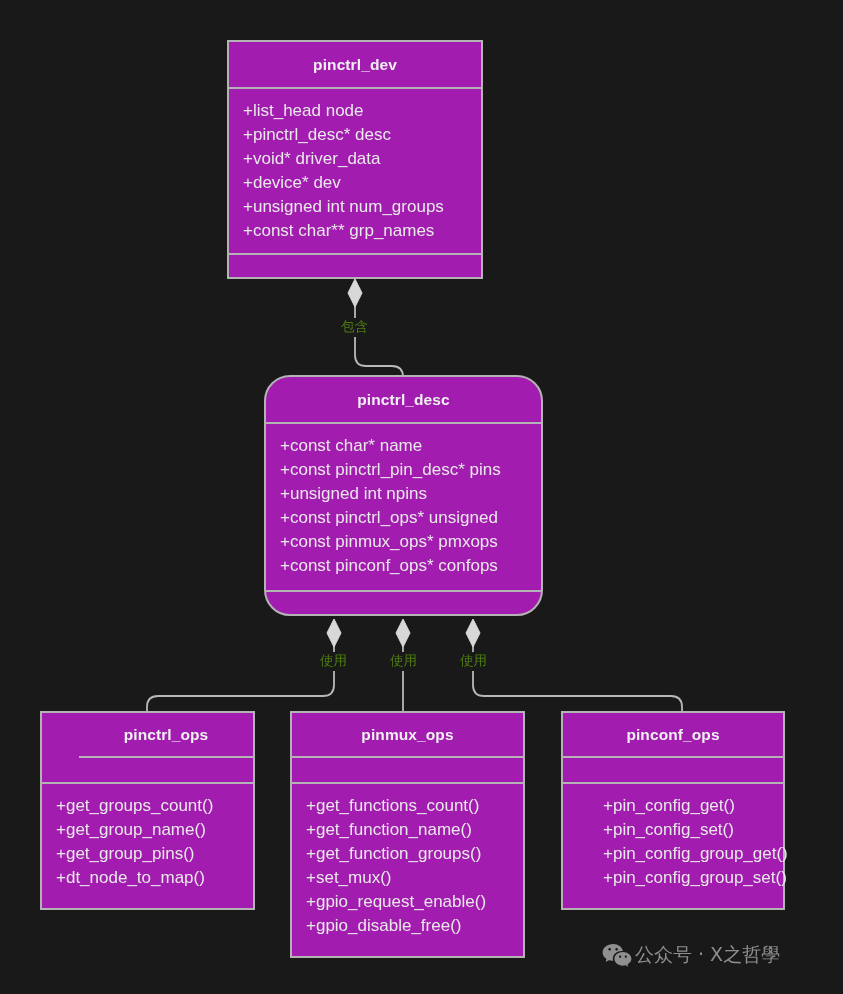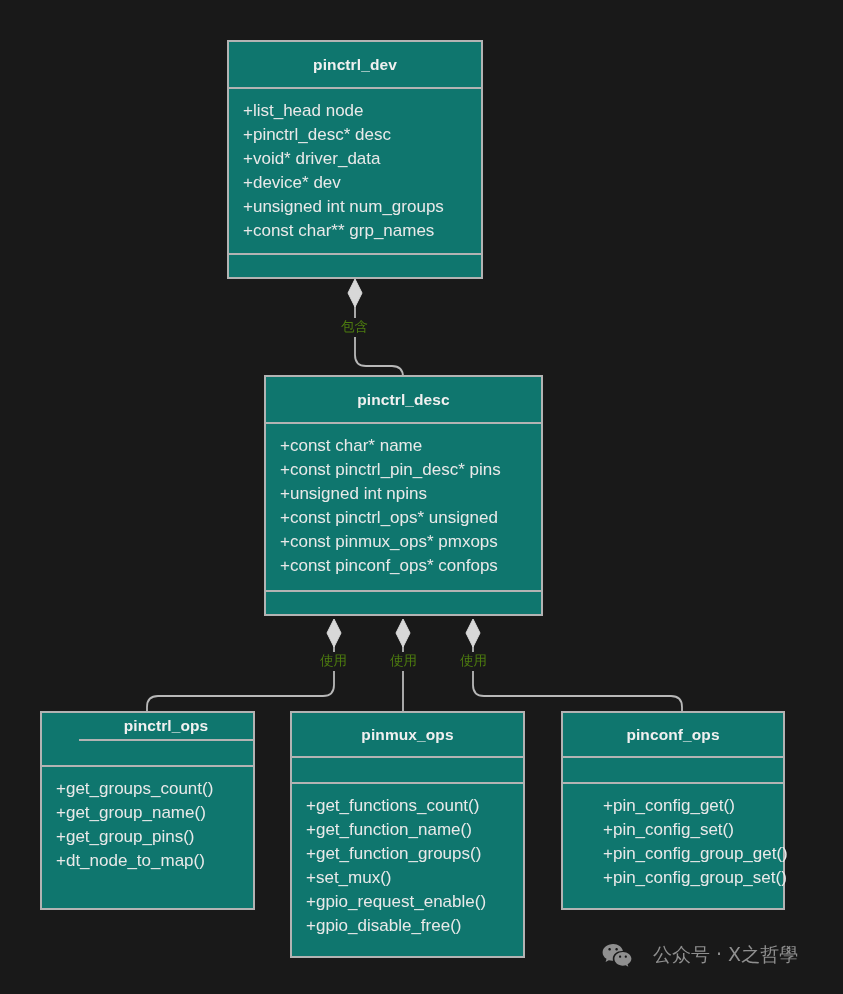--- a/index.html
+++ b/index.html
@@ -21,21 +21,21 @@
     position: absolute;
     left: 0;
     top: 0;
     width: 843px;
     height: 994px;
     pointer-events: none;
   }
   .umlbox {
     position: absolute;
     box-sizing: border-box;
-    background: #0f766e;
+    background: #a21caf;
     border: 2px solid #b3b3b3;
     display: flex;
     flex-direction: column;
   }
   .cls-title {
     box-sizing: border-box;
     text-align: center;
     color: #f0f0f0;
     font-weight: bold;
     font-size: 15.5px;
@@ -68,21 +68,21 @@
     font-size: 13.5px;
     line-height: 17px;
     padding: 1px 3px;
     white-space: nowrap;
     font-family: Liberation Mono, monospace;
   }
   #watermark {
     position: absolute;
     display: flex;
     align-items: center;
-    gap: 21px;
+    gap: 3px;
     color: #8f8f8f;
     font-size: 19px;
     font-family: "DejaVu Sans", "Liberation Sans", sans-serif;
     white-space: nowrap;
   }
   #watermark .wm-icon {
     display: block;
   }
 </style>
 </head>
@@ -116,35 +116,35 @@
       <div class="member">+list_head node</div>
       <div class="member">+pinctrl_desc* desc</div>
       <div class="member">+void* driver_data</div>
       <div class="member">+device* dev</div>
       <div class="member">+unsigned int num_groups</div>
       <div class="member">+const char** grp_names</div>
     </div>
     <div class="cls-section empty" style="height:22px;"></div>
   </div>
 
-  <div class="umlbox" style="left:264px; top:375px; width:279px; height:241px;">
+  <div class="umlbox" style="left:264px; top:375px; width:279px; height:241px;border-radius:26px;">
     <div class="cls-title" style="height:47px;">pinctrl_desc</div>
     <div class="cls-section divided" style="flex:1 1 auto;">
       <div class="member">+const char* name</div>
       <div class="member">+const pinctrl_pin_desc* pins</div>
       <div class="member">+unsigned int npins</div>
       <div class="member">+const pinctrl_ops* unsigned</div>
       <div class="member">+const pinmux_ops* pmxops</div>
       <div class="member">+const pinconf_ops* confops</div>
     </div>
     <div class="cls-section empty" style="height:22px;"></div>
   </div>
 
   <div class="umlbox" style="left:40px; top:711px; width:215px; height:199px;">
-    <div class="cls-title" style="height:28px;margin-left:37px;">pinctrl_ops</div>
+    <div class="cls-title" style="height:45px;margin-left:37px;">pinctrl_ops</div>
     <div class="cls-section empty divided" style="height:26px;"></div>
     <div class="cls-section" style="flex:1 1 auto;">
       <div class="member">+get_groups_count()</div>
       <div class="member">+get_group_name()</div>
       <div class="member">+get_group_pins()</div>
       <div class="member">+dt_node_to_map()</div>
     </div>
   </div>
 
   <div class="umlbox" style="left:290px; top:711px; width:235px; height:247px;">

